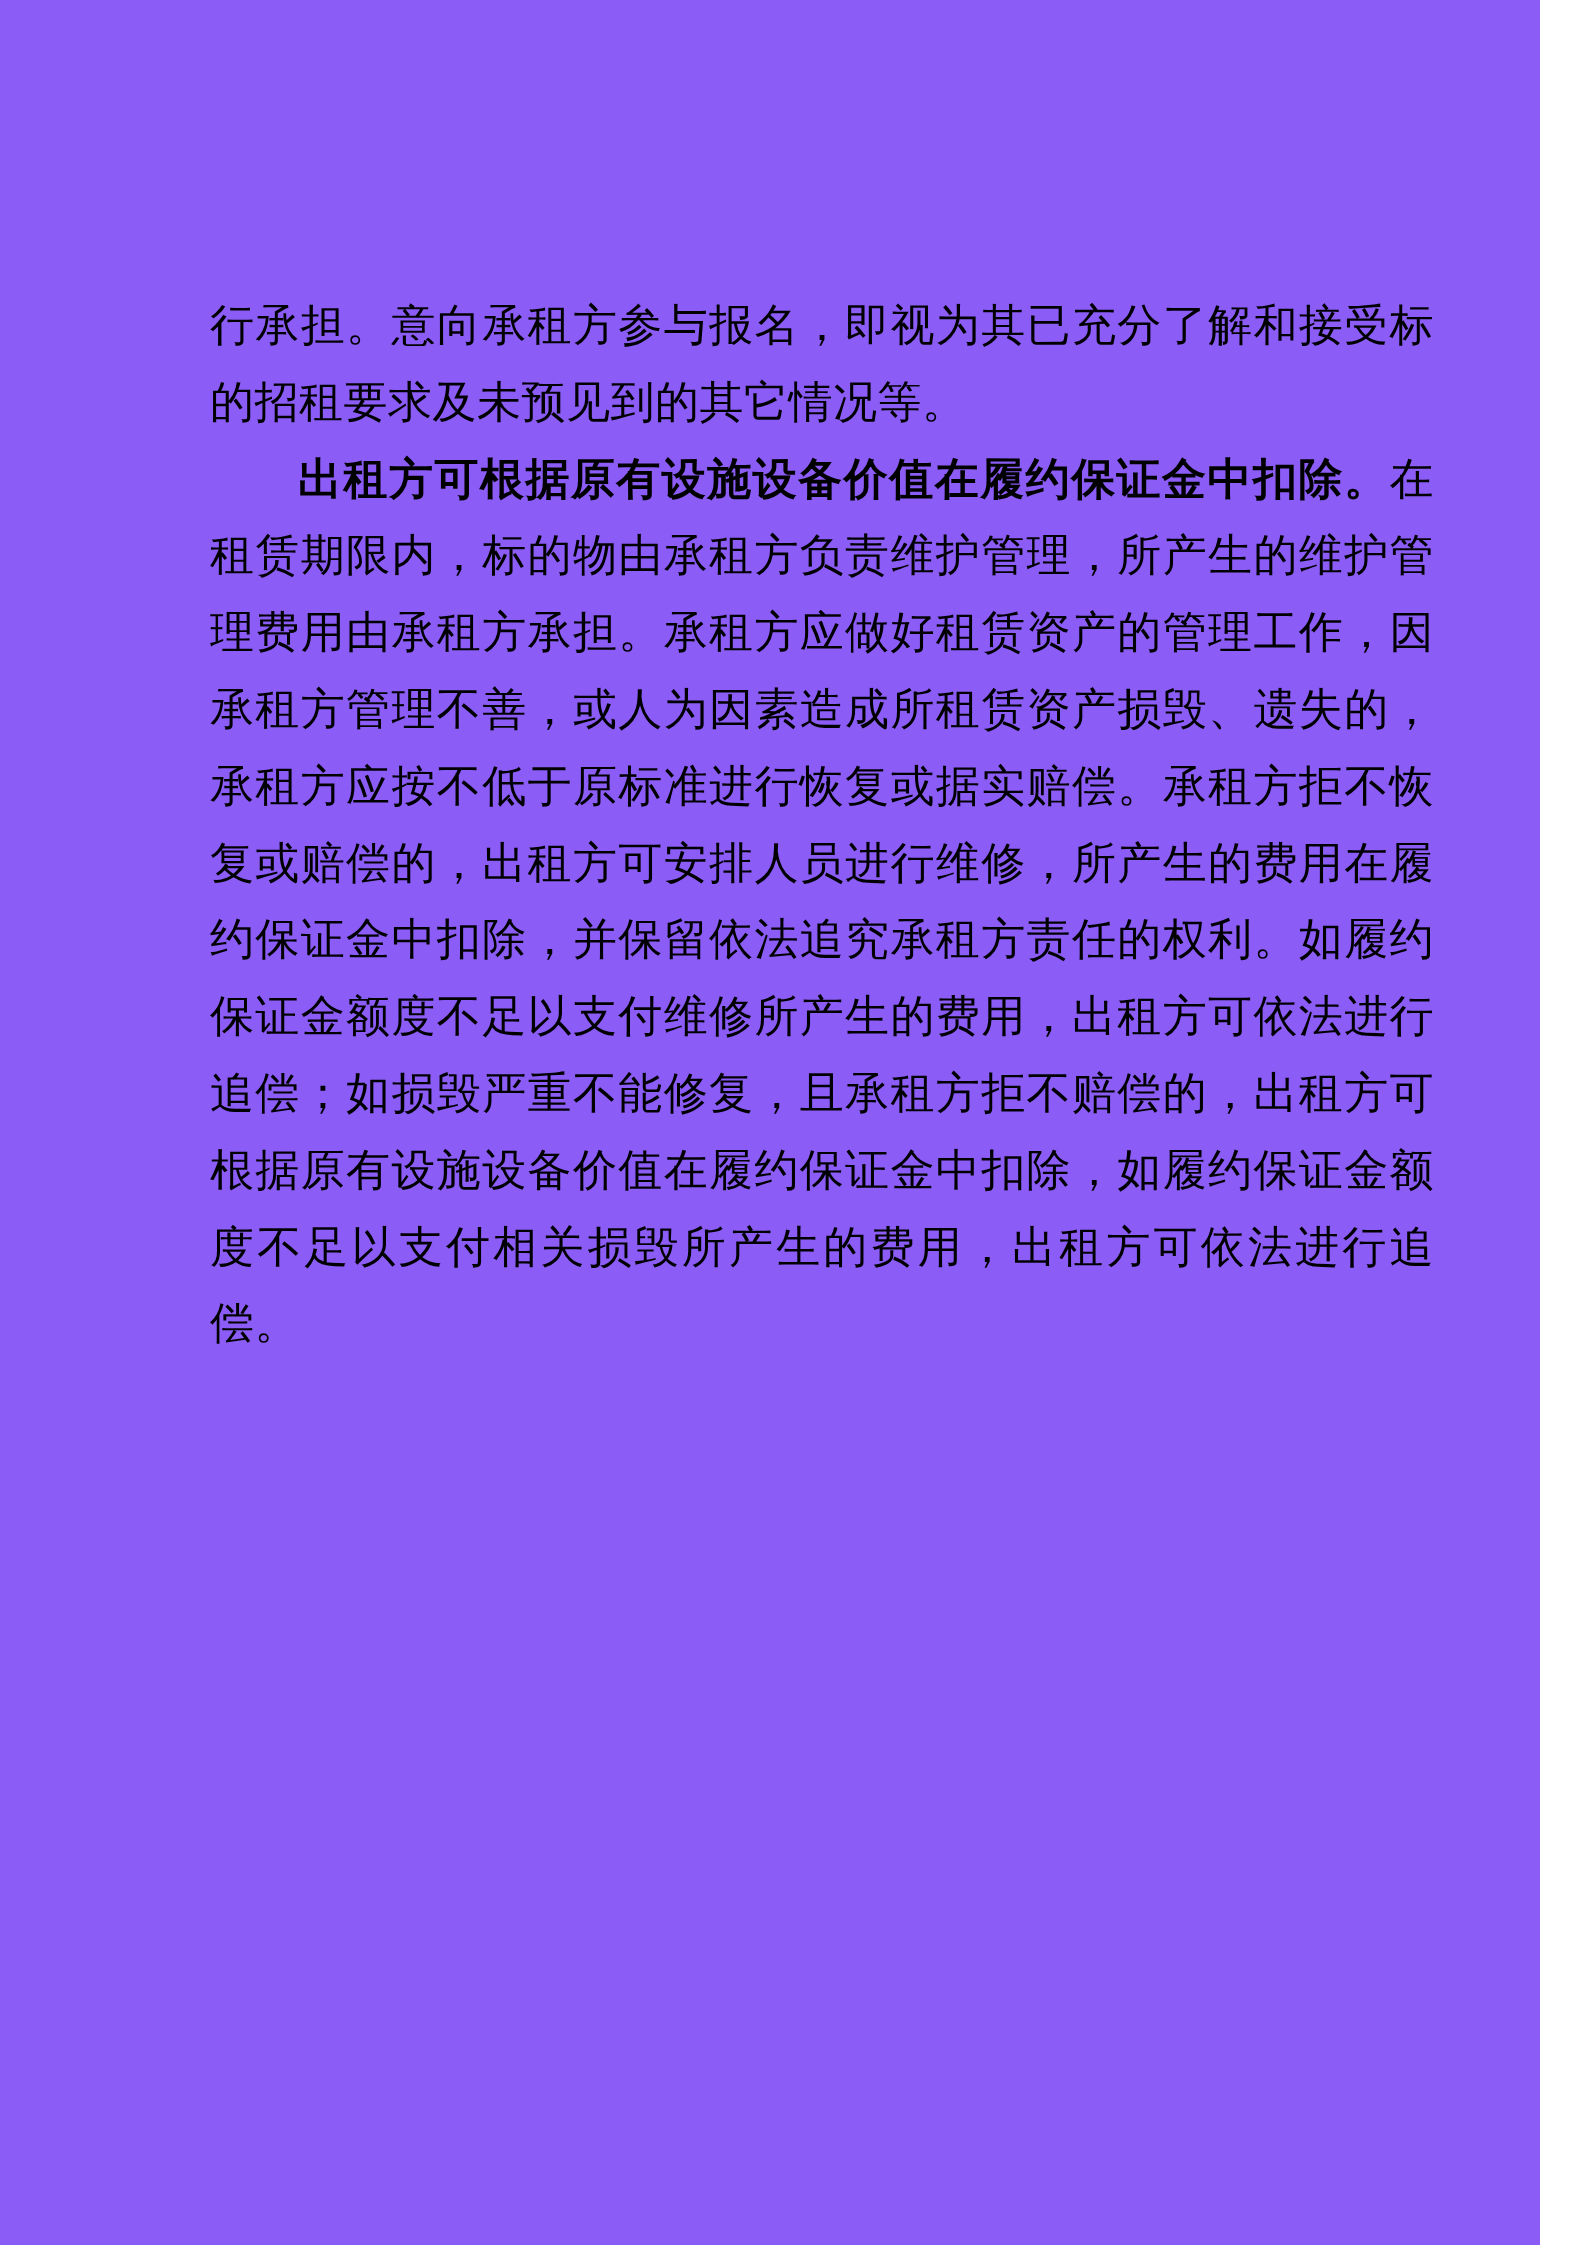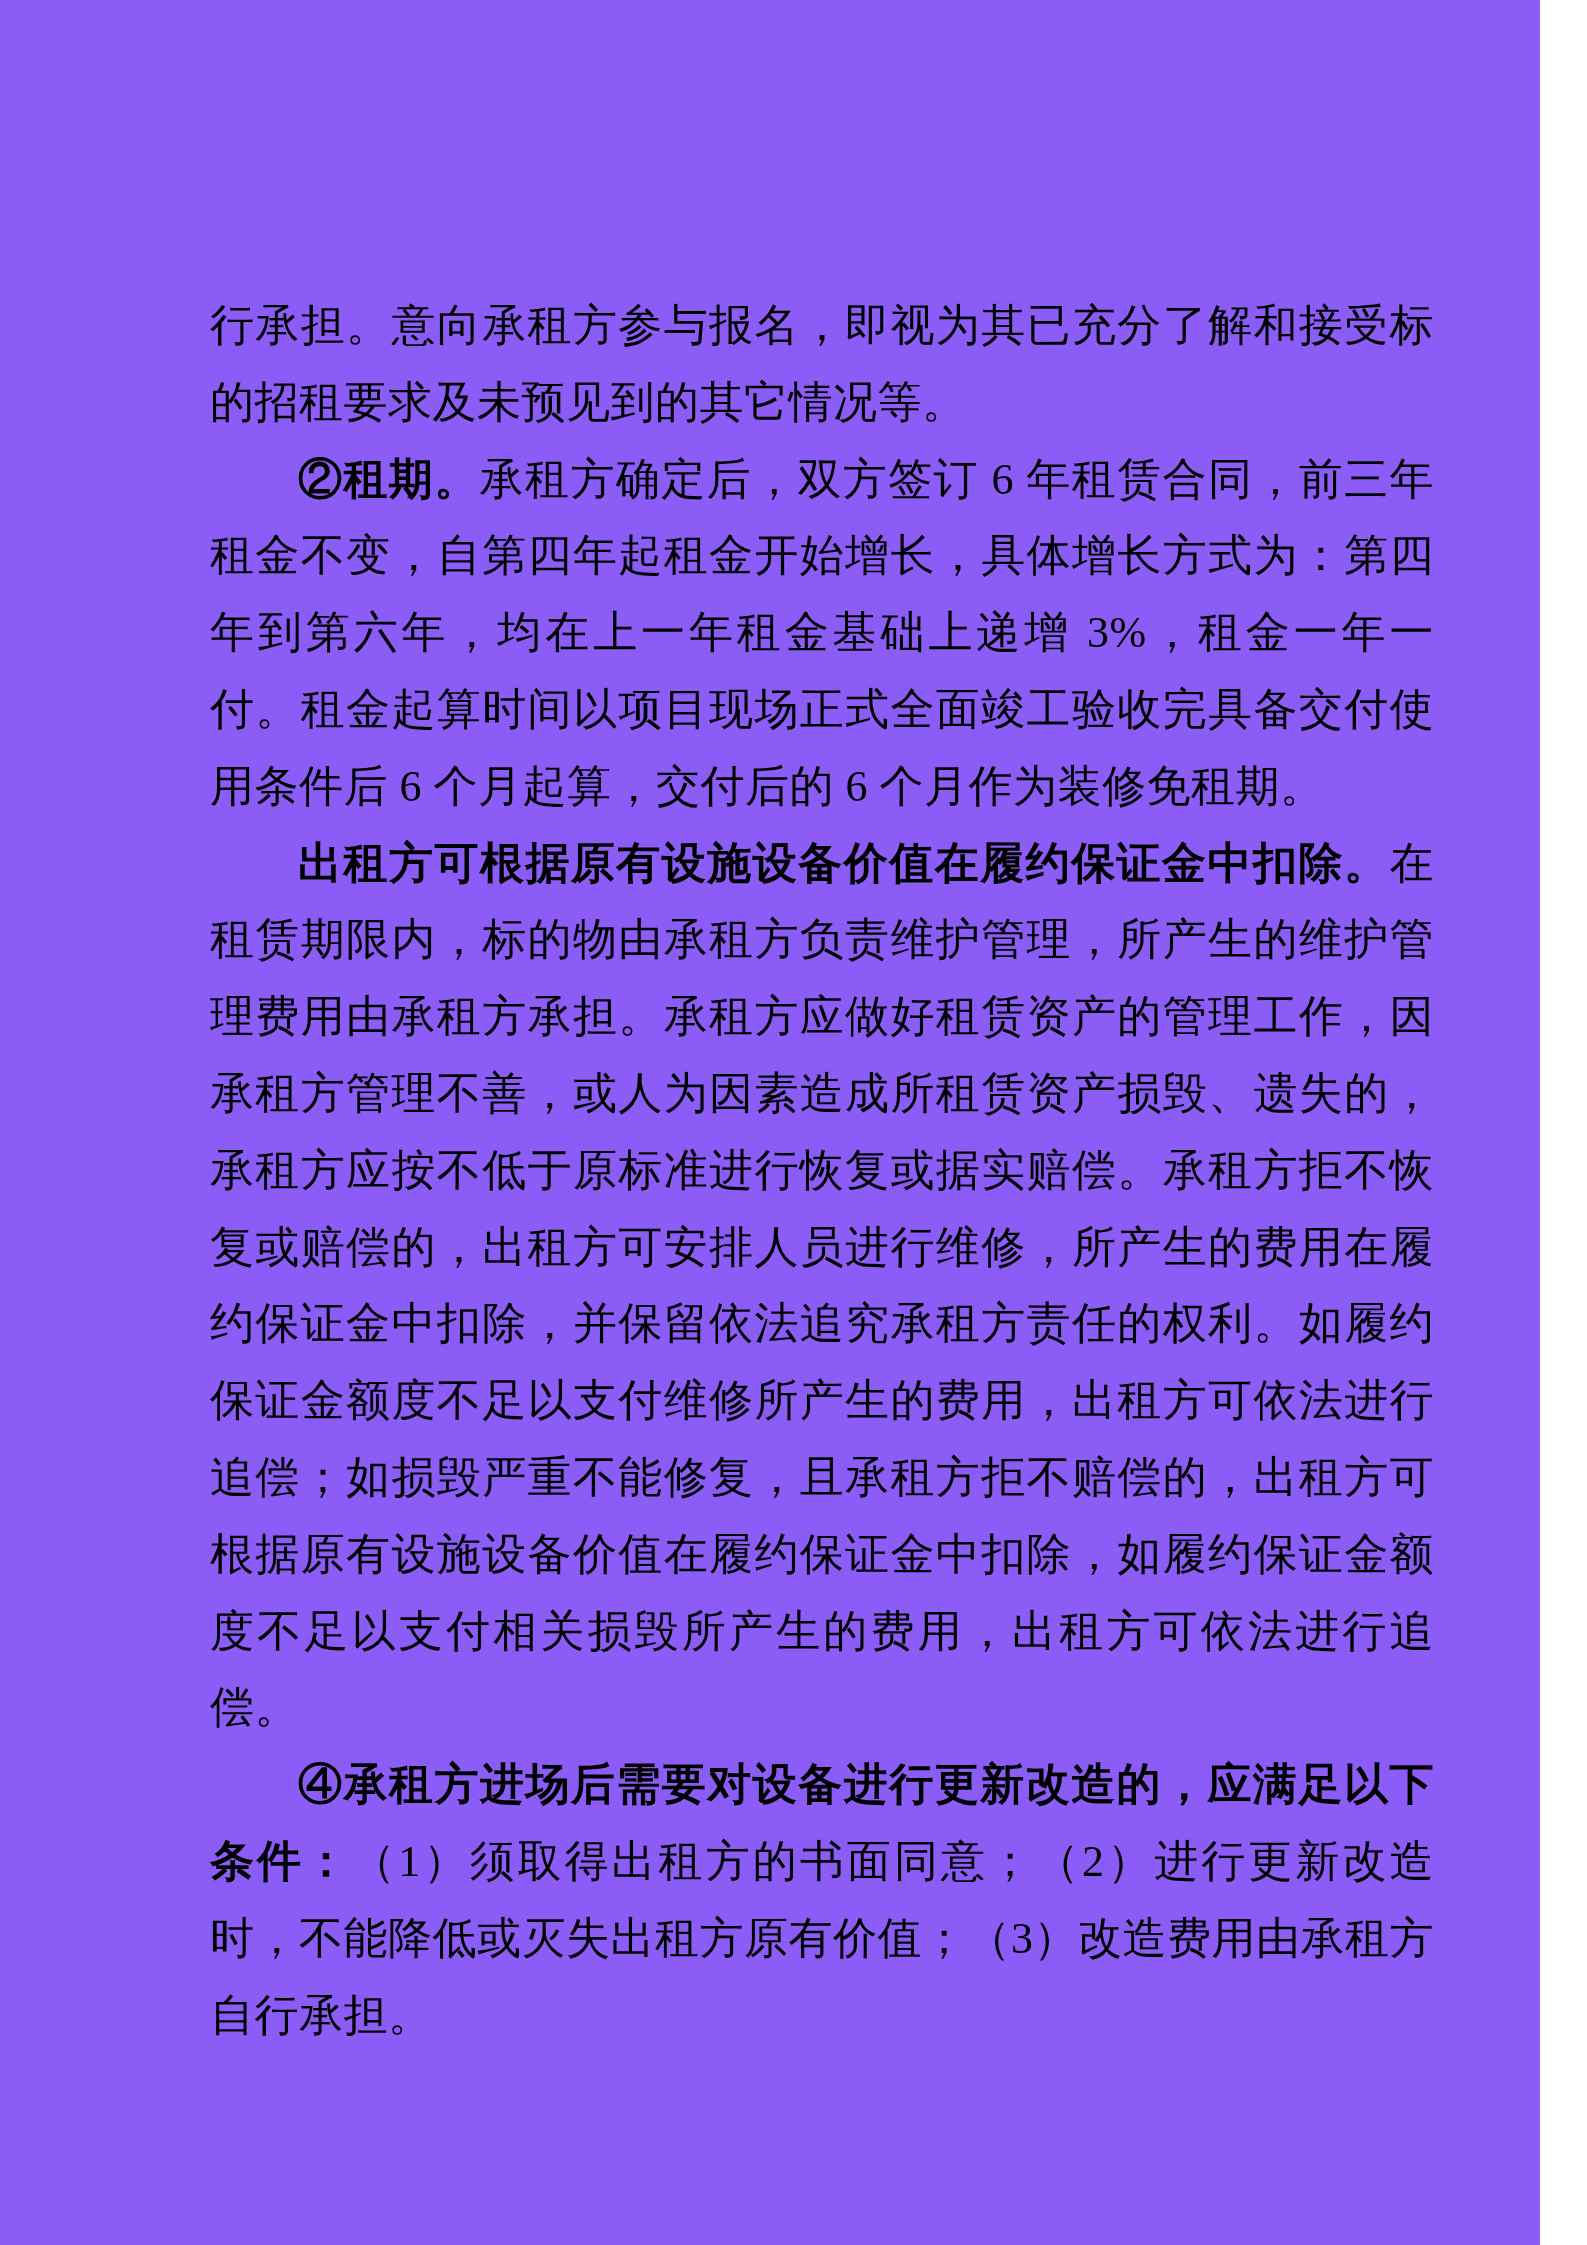--- a/index.html
+++ b/index.html
@@ -41,17 +41,15 @@
   .run.bold {
     font-weight: 700;
   }
 </style>
 </head>
 <body>
 
 <div class="page">
   <div class="doc-body">
       <p class="para"><span class="run">行承担。意向承租方参与报名，即视为其已充分了解和接受标的招租要求及未预见到的其它情况等。</span></p>
-      <p class="para indent"><span class="run bold">②租期。</span><span class="run">承租方确定后，双方签订 6 年租赁合同，前三年租金不变，自第四年起租金开始增长，具体增长方式为：第四年到第六年，均在上一年租金基础上递增 3%，租金一年一付。租金起算时间以项目现场正式全面竣工验收完具备交付使用条件后 6 个月起算，交付后的 6 个月作为装修免租期。</span></p>
       <p class="para indent"><span class="run bold">出租方可根据原有设施设备价值在履约保证金中扣除。</span><span class="run">在租赁期限内，标的物由承租方负责维护管理，所产生的维护管理费用由承租方承担。承租方应做好租赁资产的管理工作，因承租方管理不善，或人为因素造成所租赁资产损毁、遗失的，承租方应按不低于原标准进行恢复或据实赔偿。承租方拒不恢复或赔偿的，出租方可安排人员进行维修，所产生的费用在履约保证金中扣除，并保留依法追究承租方责任的权利。如履约保证金额度不足以支付维修所产生的费用，出租方可依法进行追偿；如损毁严重不能修复，且承租方拒不赔偿的，出租方可根据原有设施设备价值在履约保证金中扣除，如履约保证金额度不足以支付相关损毁所产生的费用，出租方可依法进行追偿。</span></p>
-      <p class="para indent"><span class="run bold">④承租方进场后需要对设备进行更新改造的，应满足以下条件：</span><span class="run">（1）须取得出租方的书面同意；（2）进行更新改造时，不能降低或灭失出租方原有价值；（3）改造费用由承租方自行承担。</span></p>
     </div>
 </div>
 
 </body></html>

